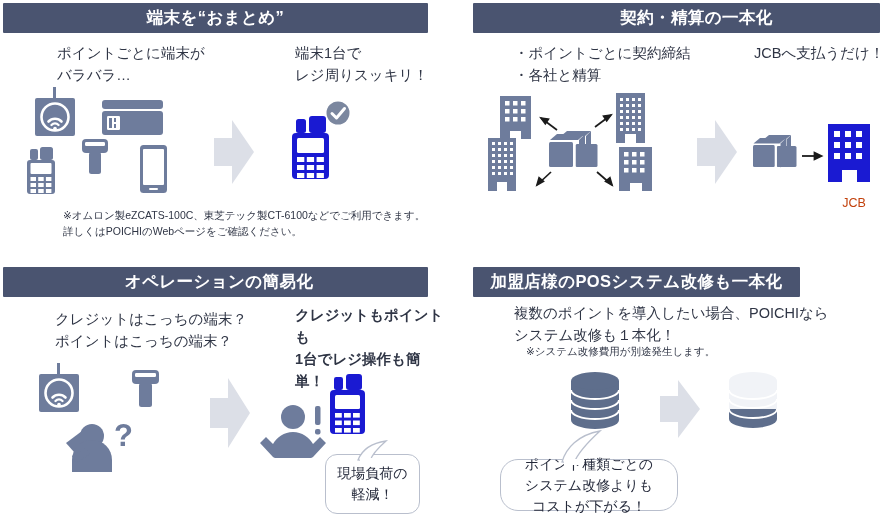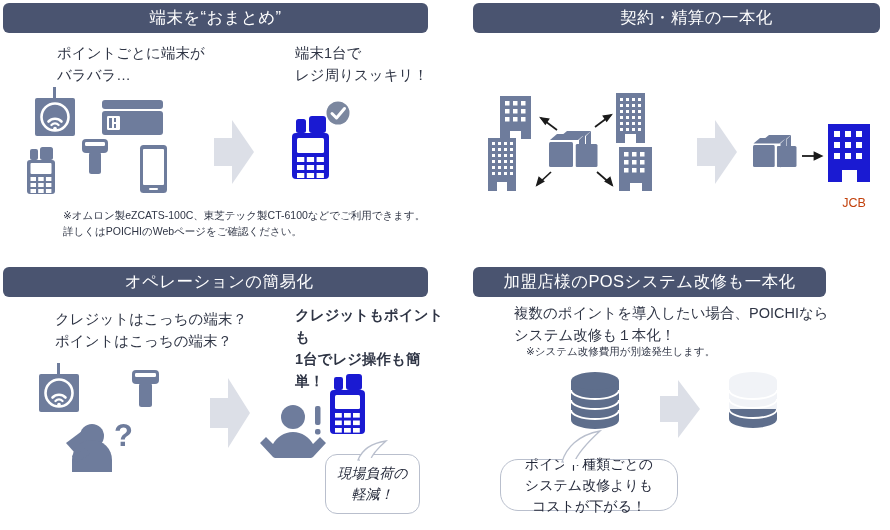--- a/index.html
+++ b/index.html
@@ -16,32 +16,32 @@
   #panel-tl { left: 0;   top: 0;   width: 445px; height: 262px; }
   #panel-tr { left: 445px; top: 0; width: 445px; height: 262px; }
   #panel-bl { left: 0;   top: 262px; width: 445px; height: 268px; }
   #panel-br { left: 445px; top: 262px; width: 445px; height: 268px; }
 
   
   .hdr {
     position: absolute;
     height: 30px;
     background: #4a5470;
-    border-radius: 6px;
+    border-radius: 1px;
     color: #ffffff;
     font-size: 16.5px;
-    font-weight: normal;
+    font-weight: bold;
     letter-spacing: .4px;
     display: flex; align-items: center; justify-content: center;
     white-space: nowrap;
   }
   #panel-tl .hdr { left: 3px;  top: 3px; width: 425px; }
   #panel-tr .hdr { left: 28px; top: 3px; width: 407px; padding-left: 40px; }
   #panel-bl .hdr { left: 3px;  top: 5px; width: 425px; padding-left: 7px; }
-  #panel-br .hdr { left: 28px; top: 5px; width: 353px; }
+  #panel-br .hdr { left: 28px; top: 5px; width: 327px; }
 
   
   .txt {
     position: absolute;
     color: #2f3545;
     font-size: 14.5px;
     line-height: 1.52;
     white-space: pre-line;
     margin-left: 47px;
   }
@@ -187,21 +187,24 @@
     </div>
 
     <div class="txt sm" id="tl-note">※オムロン製eZCATS-100C、東芝テック製CT-6100などでご利用できます。
  詳しくはPOICHIのWebページをご確認ください。</div>
   </div>
 
   <div class="panel" id="panel-tr">
 
     <div class="hdr">契約・精算の一本化</div>
 
-
+    <div class="txt" id="tr-left">・ポイントごとに契約締結
+・各社と精算</div>
+
+    <div class="txt" id="tr-right">JCBへ支払うだけ！</div>
 
     <div class="svgwrap" style="left:40px; top:90px;">
       <svg width="205" height="115" viewBox="0 0 205 115">
         <g fill="#6e7c9c">
 
           <g>
             <path d="M15 6 H46 V49 H36 V41 H25 V49 H15 Z"></path>
             <g fill="#ffffff">
               <rect x="20" y="11" width="4.5" height="4.5"></rect>
                 <rect x="28" y="11" width="4.5" height="4.5"></rect>
@@ -421,21 +424,21 @@
         </g>
         <g fill="#6e7c9c">
           <circle cx="35" cy="47" r="12"></circle>
           <path d="M35 62 c-9 0 -16 5 -20 12 l-7 -7 l-6 6 l13 14 a4 4 0 0 0 3 1 h34 a4 4 0 0 0 3 -1 l13 -14 l-6 -6 l-7 7 c-4 -7 -11 -12 -20 -12 Z"></path>
           <rect x="57" y="36" width="5.5" height="19" rx="2"></rect>
           <rect x="57" y="59" width="5.5" height="5.5" rx="2"></rect>
         </g>
       </svg>
     </div>
 
-    <div class="bubble" id="bubble-bl" style="left:325px; top:192px;font-style:italic;">現場負荷の
+    <div class="bubble" id="bubble-bl" style="left:325px; top:192px;">現場負荷の
 軽減！</div>
     <div class="svgwrap" style="left:356px; top:178px;">
       <svg width="40" height="22" viewBox="0 0 40 22">
         <path d="M2 20 C6 10 16 3 30 1 C22 8 16 14 14 21 Z" fill="#ffffff" stroke="#b9bfcd" stroke-width="1.3"></path>
         <rect x="4" y="18" width="18" height="5" fill="#ffffff"></rect>
       </svg>
     </div>
   </div>
 
   <div class="panel" id="panel-br">

